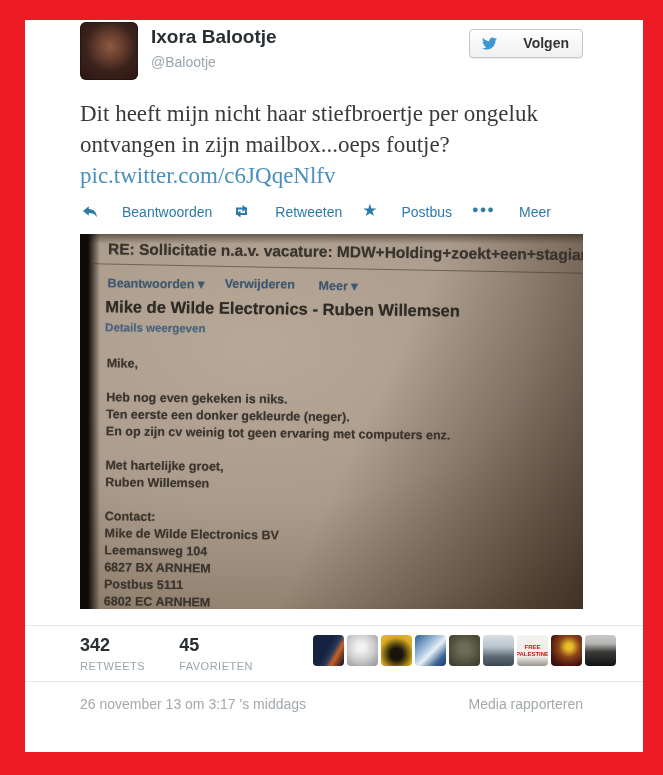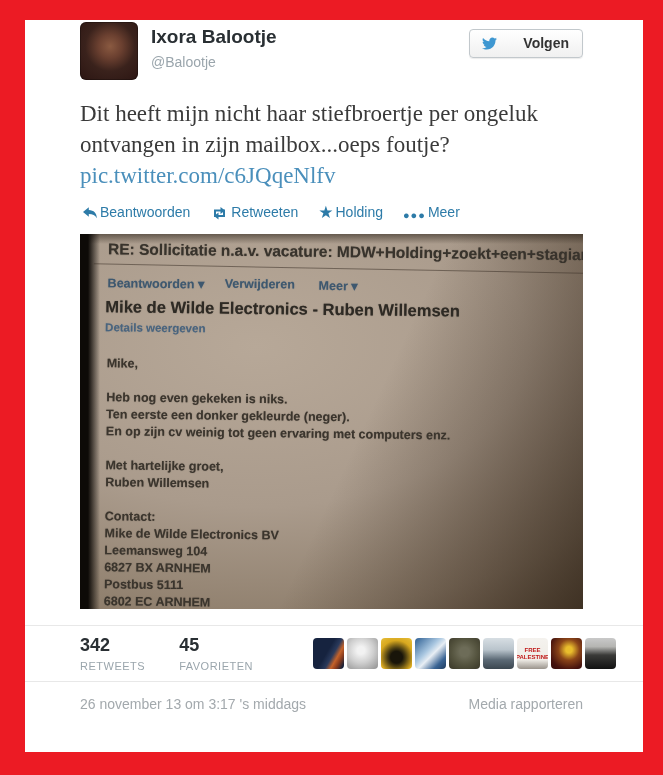--- a/index.html
+++ b/index.html
@@ -25,21 +25,21 @@
             font-size:14px; font-weight:bold; color:#333; cursor:pointer; }
   .bird { width:17px; height:15px; }
 
   
   .tweet-text { margin-top:18px; font-family:"Liberation Serif", serif; font-size:23px;
             line-height:31px; color:#3a3a3a; width:490px; }
   .tweet-text a { color:#4a8fbb; text-decoration:none; }
 
   
   .actions { display:flex; gap:20px; margin-top:13px; align-items:center; }
-  .action { display:flex; align-items:flex-end; gap:2px; color:#2d7ba8; font-size:14px; cursor:pointer; }
+  .action { display:flex; align-items:flex-start; gap:24px; color:#2d7ba8; font-size:14px; cursor:pointer; }
   .action svg { display:block; }
   .star-glyph { font-size:17px; line-height:14px; }
   .dots { letter-spacing:1px; font-size:11px; line-height:10px; font-weight:bold; }
 
   
   .photo { position:relative; margin-top:14px; width:503px; height:375px; overflow:hidden;
            background:
              linear-gradient(to right, #0d0a07 0px, #0d0a07 8px, rgba(13,10,7,0) 20px),
              linear-gradient(to bottom, rgba(30,22,14,.5) 0px, rgba(30,22,14,0) 10px),
              linear-gradient(115deg, rgba(0,0,0,0) 55%, rgba(48,34,22,.45) 82%, rgba(40,28,16,.72) 100%),
@@ -59,21 +59,21 @@
   .e-sender { position:absolute; left:24px; top:66px; font-size:16.5px; font-weight:bold;
            color:#2e2a24; text-shadow:0 0 1px rgba(46,42,36,.6); }
   .e-details { position:absolute; left:24px; top:90px; font-size:11.5px; font-weight:bold;
            color:#49647e; text-shadow:0 0 1px rgba(73,100,126,.5); }
   .e-body { position:absolute; left:26px; top:124px; font-size:12.5px; font-weight:bold;
            line-height:17px; color:#3b352d; text-shadow:0 0 1px rgba(59,53,45,.55); }
   .eline { min-height:17px; }
 
   
   .sep { border-top:1px solid #e8e8e8; margin-top:16px; }
-  .stats { display:flex; align-items:center; padding:9px 60px 9px 55px; }
+  .stats { display:flex; padding:9px 60px 9px 55px; }
   .stat { padding-right:18px; }
   .stat-num { font-size:18px; font-weight:bold; color:#292f33; }
   .stat-label { font-size:11px; color:#9aa5ac; letter-spacing:.5px; margin-top:4px; }
   .vdiv { width:1px; align-self:stretch; background:#e8e8e8; margin-right:16px; }
   .stat2 { padding-right:22px; }
   .avatars { display:flex; gap:3px; margin-left:22px; }
   .mini-av { width:31px; height:31px; border-radius:4px; overflow:hidden; flex:0 0 auto;
              display:flex; flex-direction:column; align-items:center; justify-content:center; cursor:pointer; }
   .mini-av .fp { font-size:6px; font-weight:bold; color:#c01818; line-height:7px; text-align:center; }
 
@@ -116,21 +116,21 @@
           <svg width="19" height="14" viewBox="0 0 19 14">
             <path fill="none" stroke="#2d7ba8" stroke-width="2" d="M5 11 V4.5 H12"></path>
             <path fill="#2d7ba8" d="M10.5 1 L15 4.5 L10.5 8 Z"></path>
             <path fill="none" stroke="#2d7ba8" stroke-width="2" d="M14 3.5 V10 H7"></path>
             <path fill="#2d7ba8" d="M8.5 6.5 L4 10 L8.5 13.5 Z"></path>
           </svg>
           <span>Retweeten</span>
         </div>
         <div class="action">
           <span class="star-glyph">★</span>
-          <span>Holding</span>
+          <span>Postbus</span>
         </div>
         <div class="action">
           <span class="dots">●●●</span>
           <span>Meer</span>
         </div>
       </div>
 
       <div class="photo">
         <div class="photo-inner">
           <div class="e-subject">RE: Sollicitatie n.a.v. vacature: MDW+Holding+zoekt+een+stagiar%28</div>

